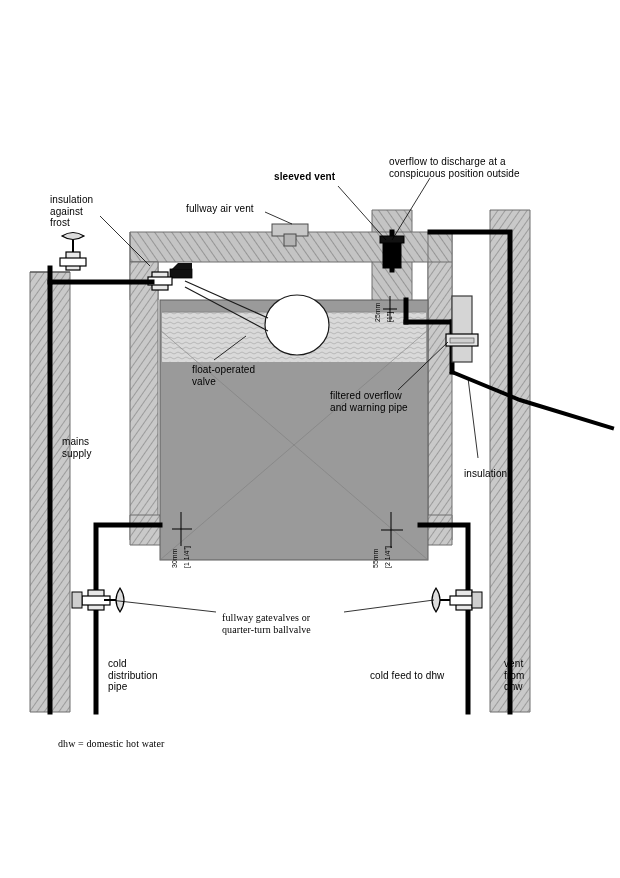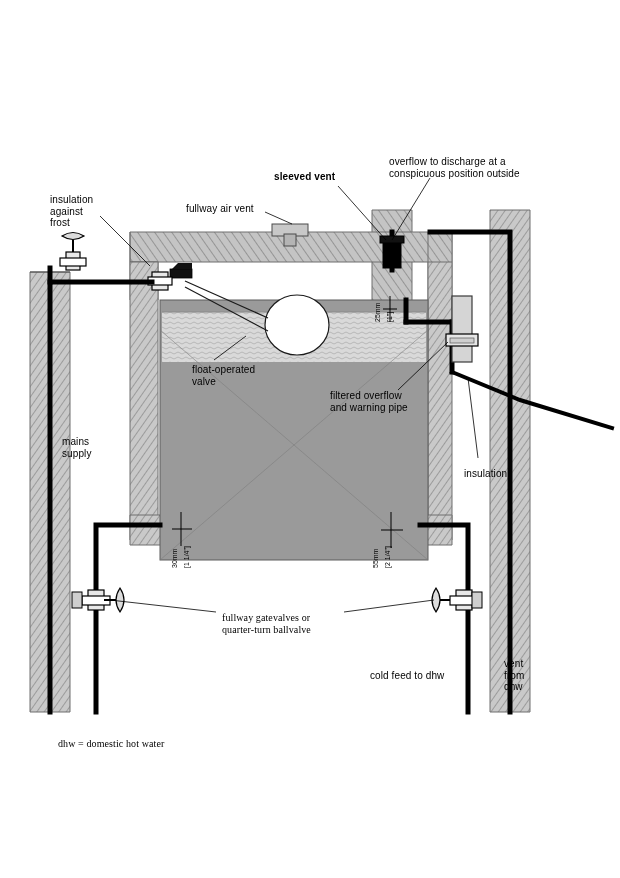--- a/index.html
+++ b/index.html
@@ -215,20 +215,23 @@
 and warning pipe</div>
 
   <div class="lbl" style="left:464px; top:468px; width:80px;">insulation</div>
 
   <div class="lbl" style="left:62px; top:436px; width:60px;">mains
 supply</div>
 
   <div class="lbl" style="left:222px; top:612px; width:132px;font-family:Liberation Serif, serif;">fullway gatevalves or
 quarter-turn ballvalve</div>
 
+  <div class="lbl" style="left:108px; top:658px; width:80px;">cold
+distribution
+pipe</div>
 
   <div class="lbl" style="left:370px; top:670px; width:110px;">cold feed to dhw</div>
 
   <div class="lbl" style="left:504px; top:658px; width:50px;">vent
 from
 dhw</div>
 
   <div class="lbl" style="left:58px; top:738px; width:200px;font-family:Liberation Serif, serif;">dhw = domestic hot water</div>
 
   <div class="dim vert" style="left:366px; top:322px;">

